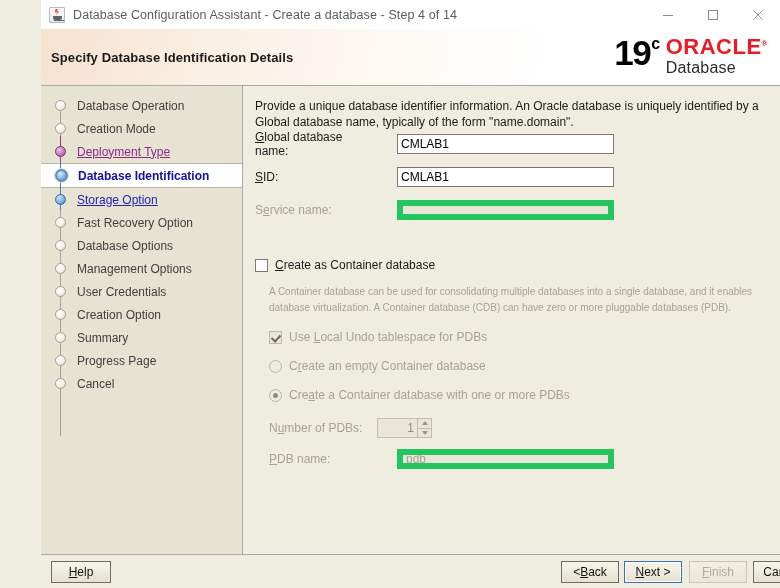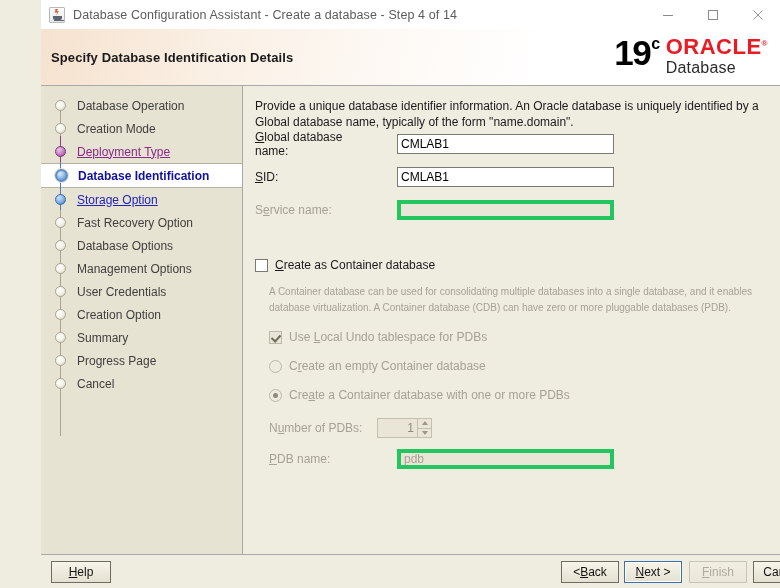--- a/index.html
+++ b/index.html
@@ -260,21 +260,21 @@
     font-size: 12px;
     color: #000;
     padding: 0 3px;
     line-height: 18px;
     outline: none;
     border-radius: 0;
     margin-left: 20px;
   }
   .txt.disabled {
     background: #e9e6d8;
-    border: 4px solid #22c55e;
+    border: 6px solid #22c55e;
     color: #a8a294;
   }
   .mn { text-decoration: underline; }
 
   
   .cb-row {
     position: absolute;
     left: 12px; top: 172px;
     display: flex; align-items: center;
   }

